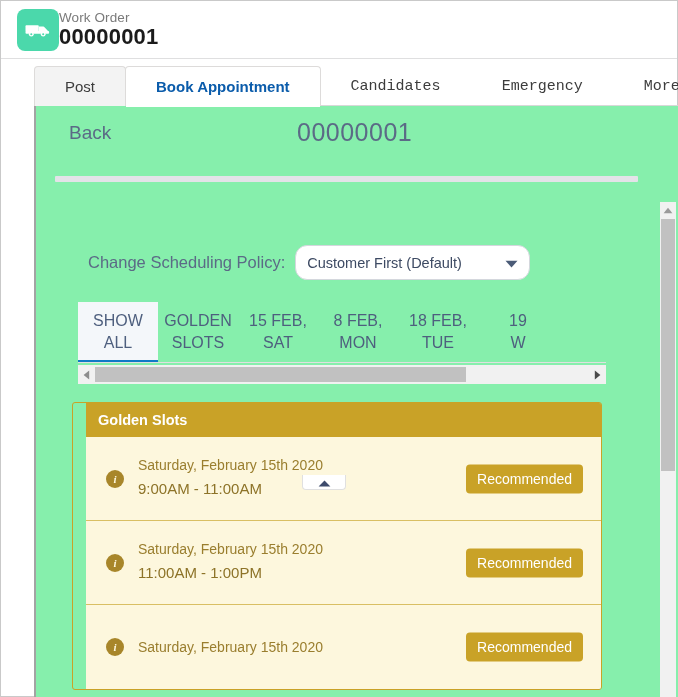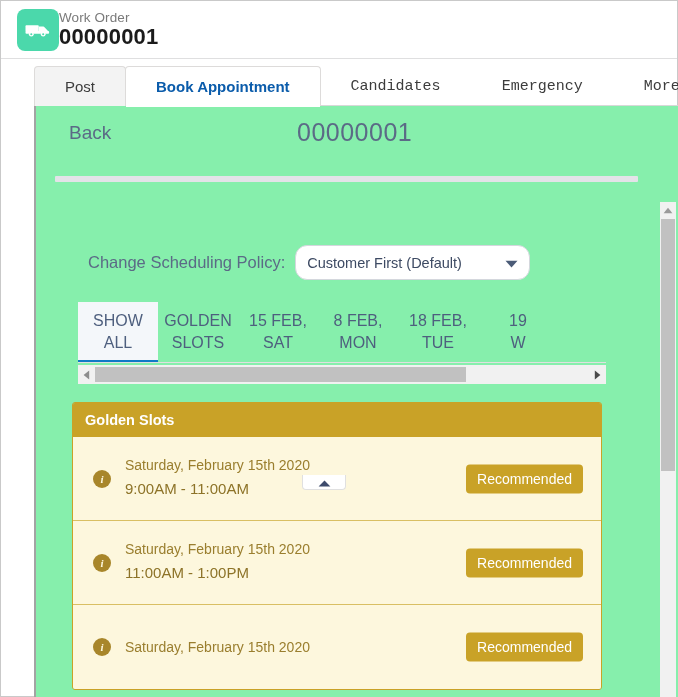--- a/index.html
+++ b/index.html
@@ -249,20 +249,21 @@
     z-index: 6;
   }
 
   
   .slots-panel {
     margin: 18px 0 0 36px;
     width: 530px;
     border: 1px solid #c9a227;
     border-radius: 3px;
     overflow: hidden;
+    padding-left: 13px;
   }
   .slots-header {
     height: 34px;
     background: #c9a227;
     display: flex; align-items: center;
     padding-left: 12px;
     color: #ffffff;
     font-size: 14.5px;
     font-weight: bold;
   }

